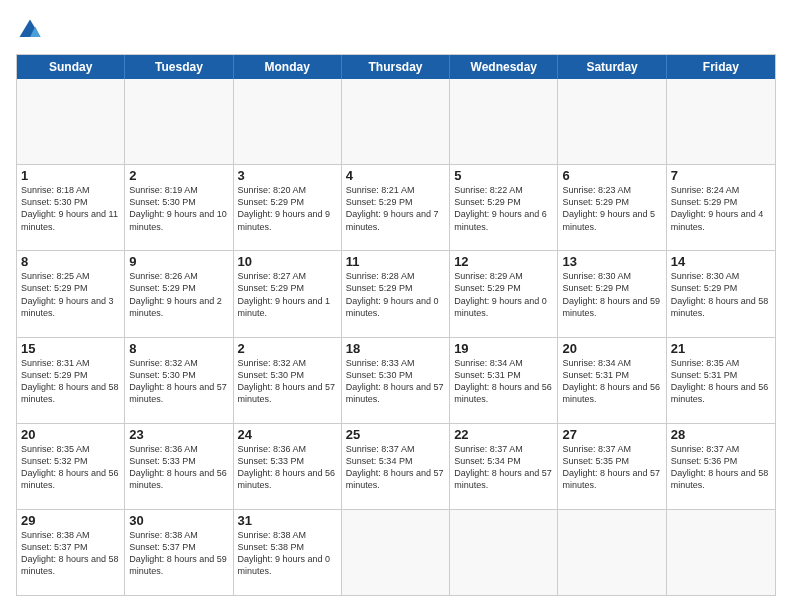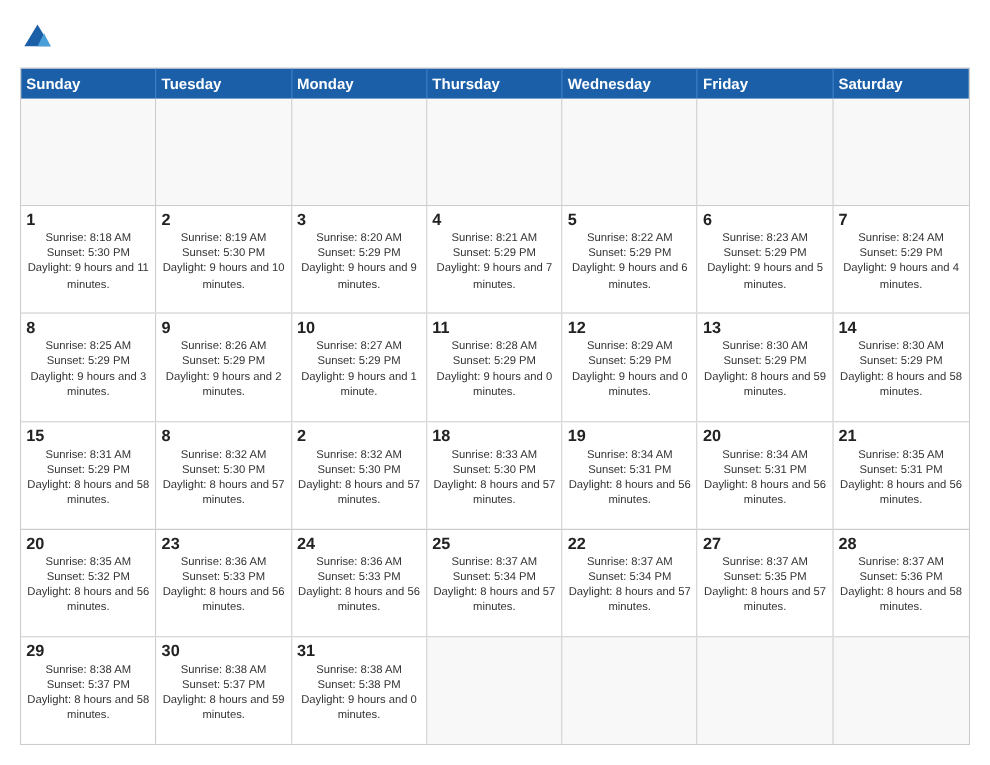--- a/index.html
+++ b/index.html
@@ -60,21 +60,21 @@
     .cal-header {
       display: grid;
       grid-template-columns: repeat(7, 1fr);
       background: #1a5fa8;
     }
     .cal-header-cell {
       color: white;
       font-size: 12px;
       font-weight: bold;
       padding: 5px 4px;
-      text-align: left;
+      text-align: center;
       border-right: 1px solid #3a7fc8;
     }
     .cal-header-cell:last-child { border-right: none; }
     .cal-body {
       display: flex;
       flex-direction: column;
       flex: 1;
     }
     .cal-row {
       display: grid;
@@ -98,21 +98,20 @@
       font-size: 13px;
       font-weight: bold;
       color: #222;
       display: block;
       margin-bottom: 1px;
     }
     .cell-text {
       font-size: 9px;
       line-height: 1.35;
       color: #333;
-      text-align: center;
     }
   </style>
 </head>
 <body>
 
 <div class="page">
   <div class="header">
     <div class="logo">
       <svg class="logo-icon" viewBox="0 0 32 32">
         <polygon points="16,4 28,24 4,24" fill="#1a5fa8"></polygon>
@@ -128,22 +127,22 @@
     </div>
   </div>
 
   <div class="calendar">
     <div class="cal-header">
     <div class="cal-header-cell">Sunday</div>
         <div class="cal-header-cell">Tuesday</div>
         <div class="cal-header-cell">Monday</div>
         <div class="cal-header-cell">Thursday</div>
         <div class="cal-header-cell">Wednesday</div>
+        <div class="cal-header-cell">Saturday</div>
         <div class="cal-header-cell">Friday</div>
-        <div class="cal-header-cell">Saturday</div>
       </div>
     <div class="cal-body">
     <div class="cal-row">
           <div class="cal-cell empty"></div>
           <div class="cal-cell empty"></div>
           <div class="cal-cell empty"></div>
           <div class="cal-cell empty"></div>
           <div class="cal-cell empty"></div>
           <div class="cal-cell empty"></div>
           <div class="cal-cell empty"></div>

